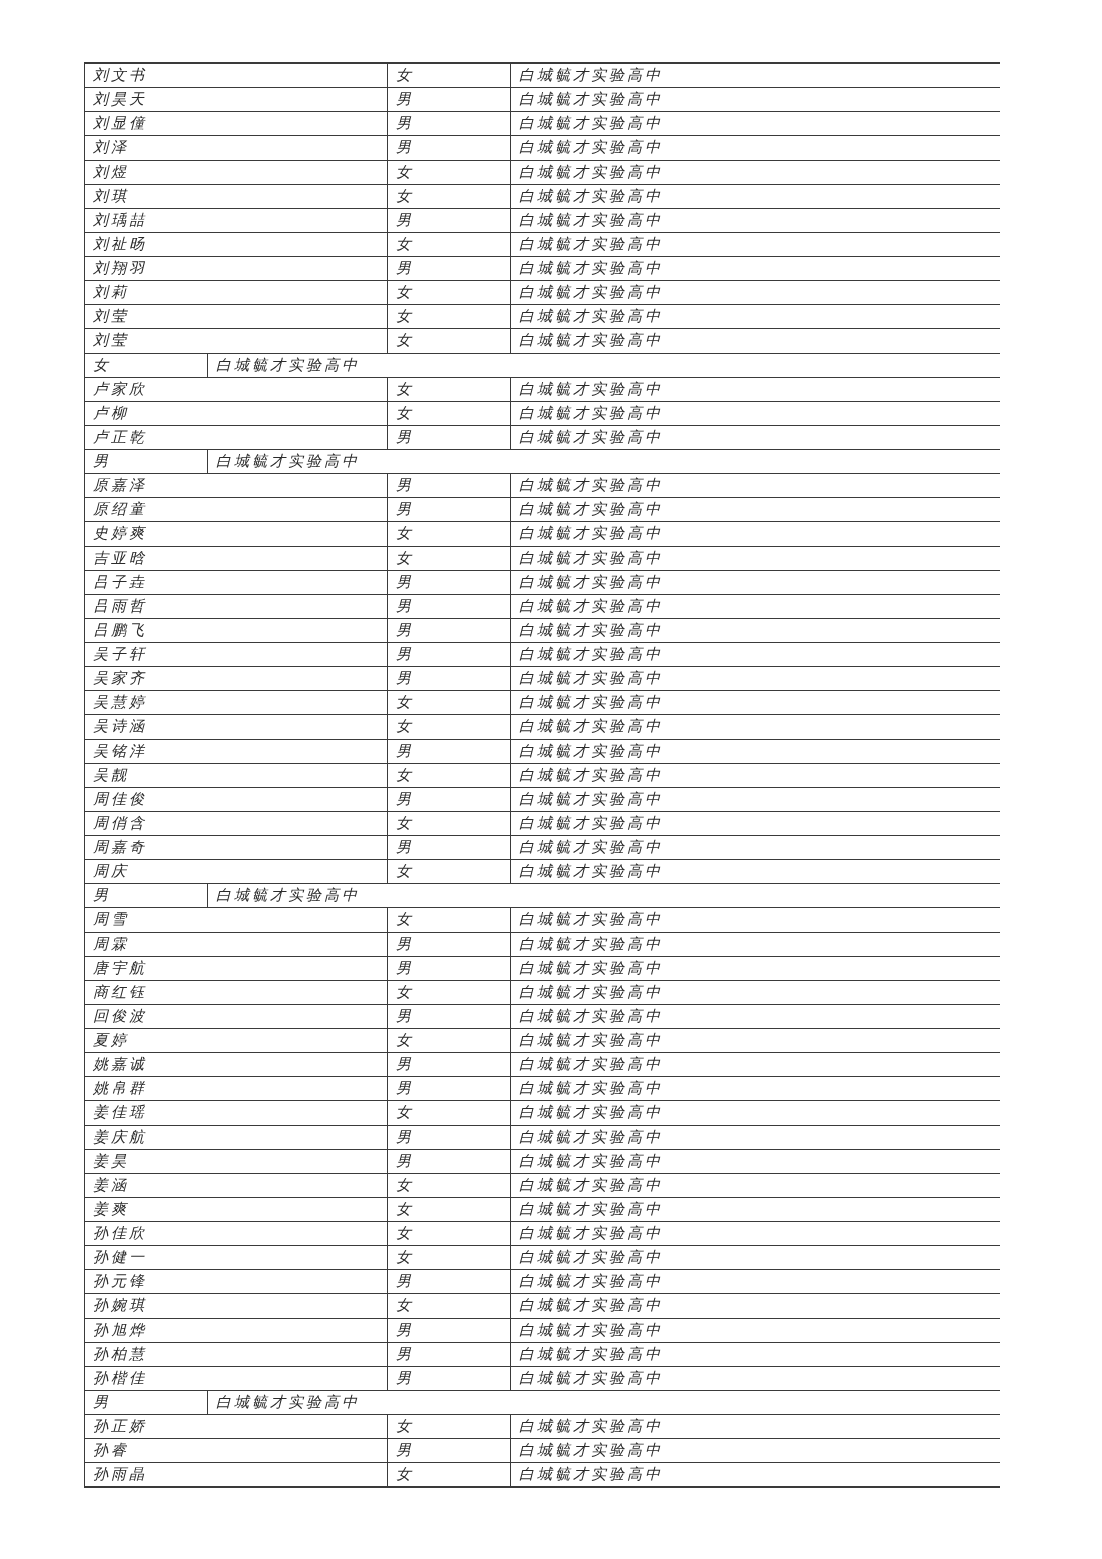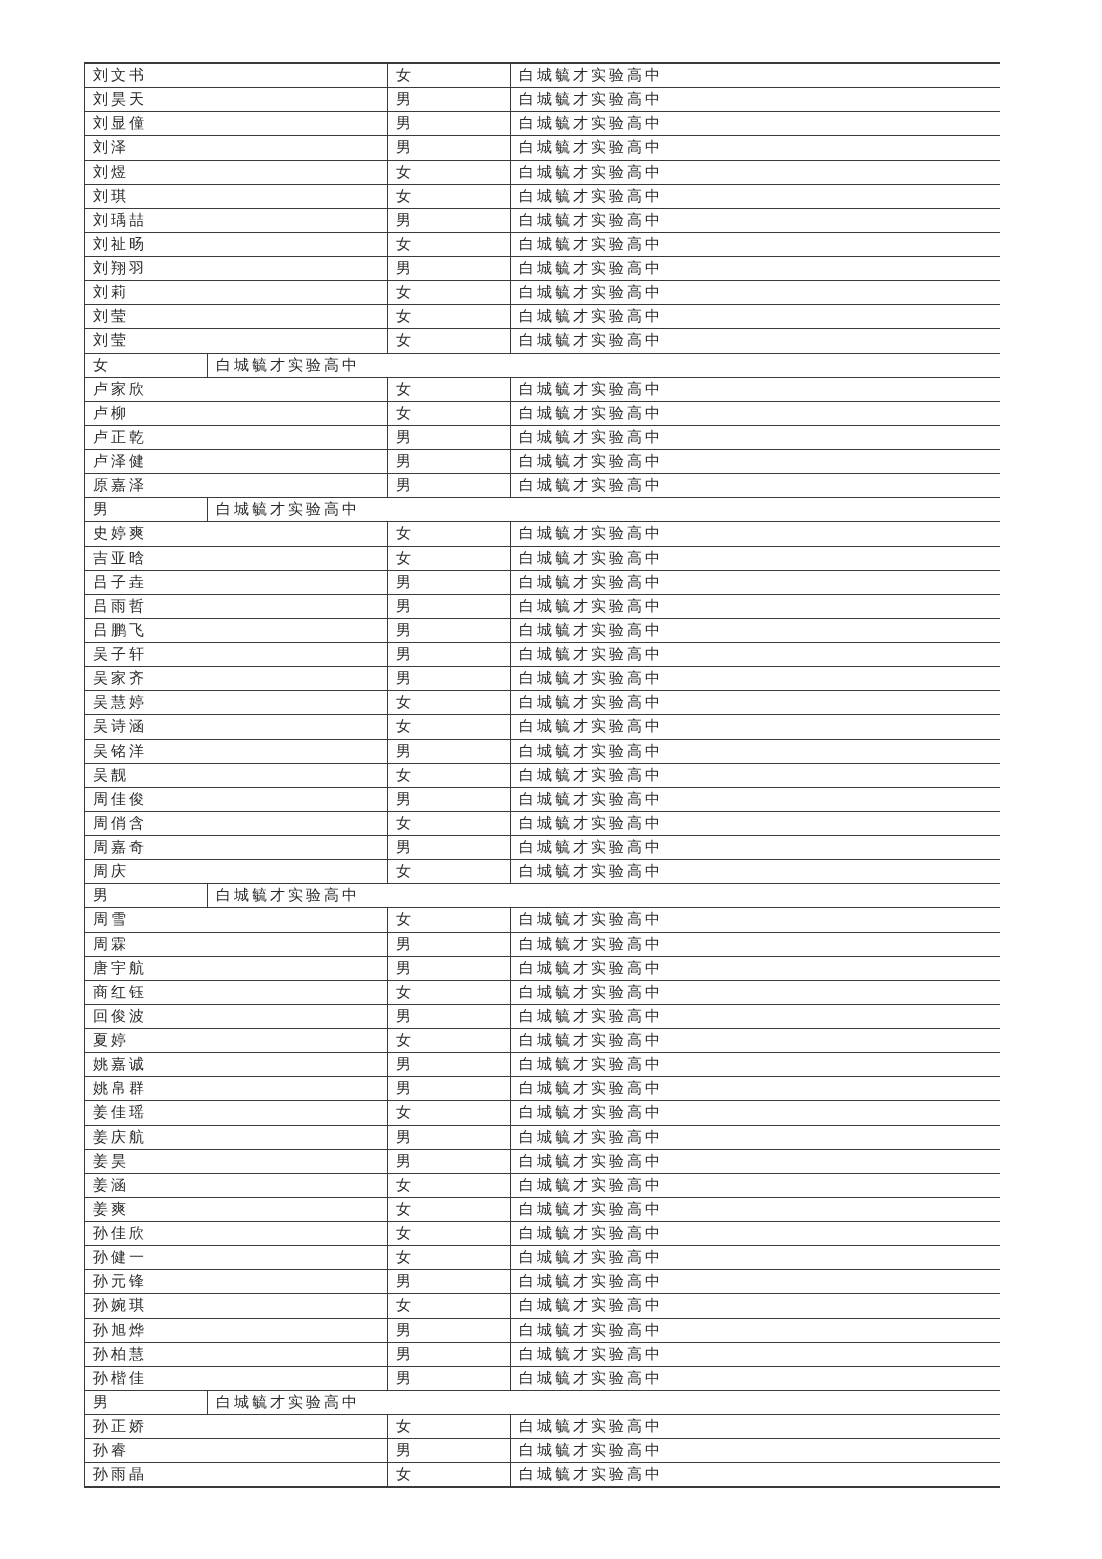--- a/index.html
+++ b/index.html
@@ -7,20 +7,21 @@
     width: 1102px;
     background: #ffffff;
     font-family: "Liberation Serif", "DejaVu Serif", serif;
   }
   .page {
     position: relative;
     width: 1000px;
     height: 1559px;
     background: #ffffff;
     overflow: hidden;
+    font-style: italic;
   }
   .roster-table {
     position: absolute;
     left: 84px;
     top: 62px;
     width: 929px;
     height: 1426px;
     display: flex;
     flex-direction: column;
     border-top: 2px solid #3a3a3a;
@@ -153,32 +154,32 @@
     <div class="cell school">白城毓才实验高中</div>
   </div>
 
   <div class="row">
     <div class="cell name">卢正乾</div>
     <div class="cell gender">男</div>
     <div class="cell school">白城毓才实验高中</div>
   </div>
 
   <div class="row">
-    <div class="cell name">卢泽健</div>
     <div class="cell gender">男</div>
     <div class="cell school">白城毓才实验高中</div>
   </div>
 
   <div class="row">
     <div class="cell name">原嘉泽</div>
     <div class="cell gender">男</div>
     <div class="cell school">白城毓才实验高中</div>
   </div>
 
   <div class="row">
+    <div class="cell name">原绍童</div>
     <div class="cell gender">男</div>
     <div class="cell school">白城毓才实验高中</div>
   </div>
 
   <div class="row">
     <div class="cell name">史婷爽</div>
     <div class="cell gender">女</div>
     <div class="cell school">白城毓才实验高中</div>
   </div>
 

